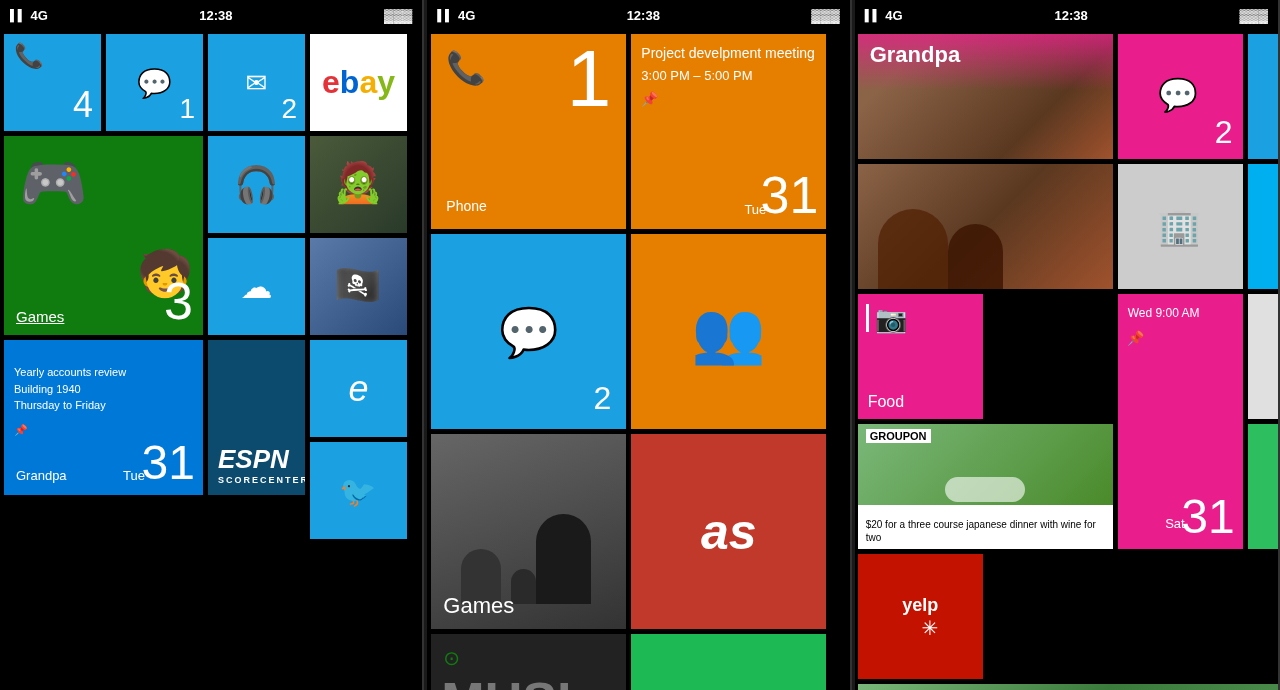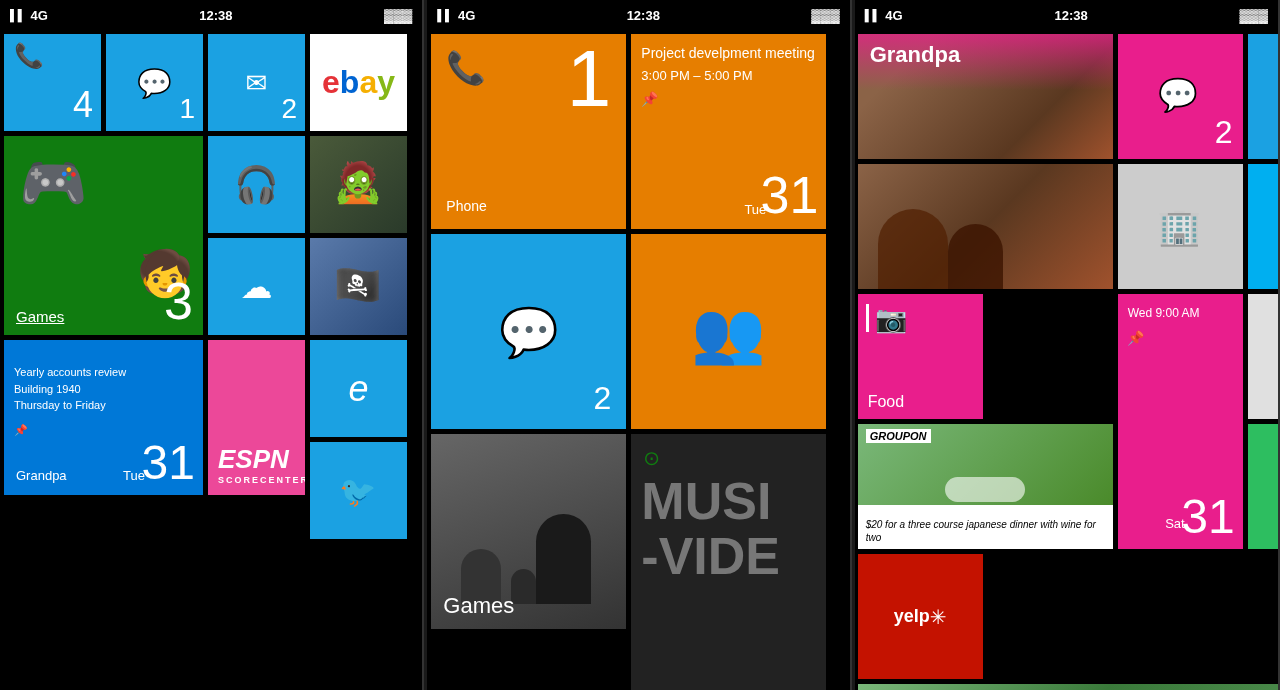--- a/index.html
+++ b/index.html
@@ -64,21 +64,21 @@
       width: 97px;
       height: 97px;
     }
 
     .tile-phone { background: #1ba1e2; }
     .tile-msg { background: #1ba1e2; }
     .tile-email { background: #1ba1e2; }
     .tile-ebay { background: #fff; }
     .tile-games { background: #107c10; }
     .tile-music { background: #1ba1e2; }
-    .tile-espn { background: #ec4899; }
+    .tile-espn { background: #0c4a6e; }
     .tile-ie { background: #1ba1e2; }
     .tile-twitter { background: #1ba1e2; }
     .tile-red { background: #c0392b; }
     .tile-spotify { background: #1db954; }
     .tile-skype { background: #00aff0; }
 
     
     .espn-content {
       padding: 10px;
       display: flex;
@@ -271,20 +271,23 @@
       <div class="tile" style="width:195px;height:195px;position:relative;overflow:hidden;">
         <div style="width:100%;height:100%;background:linear-gradient(160deg,#666 0%,#333 100%);">
 
           <div style="position:absolute;bottom:25px;right:35px;width:55px;height:90px;background:#1a1a1a;border-radius:30px 30px 0 0;"></div>
           <div style="position:absolute;bottom:25px;left:30px;width:40px;height:55px;background:#333;border-radius:22px 22px 0 0;"></div>
           <div style="position:absolute;bottom:25px;left:80px;width:25px;height:35px;background:#2a2a2a;border-radius:15px 15px 0 0;"></div>
         </div>
         <span style="position:absolute;bottom:10px;left:12px;font-size:22px;font-weight:300;color:#fff;">Games</span>
       </div>
 
+      <div class="tile tile-red" style="width:195px;height:195px;position:relative;">
+        <span style="position:absolute;top:50%;left:50%;transform:translate(-50%,-50%);font-size:50px;font-weight:900;color:#fff;font-style:italic;">as</span>
+      </div>
 
       <div class="tile" style="background:#222;width:195px;height:395px;position:relative;overflow:hidden;">
         <span style="position:absolute;top:12px;left:12px;font-size:20px;color:#107c10;">⊙</span>
         <div style="position:absolute;top:40px;left:10px;font-size:52px;font-weight:800;color:#777;line-height:1.05;">
           MUSI<br>-VIDE
         </div>
       </div>
 
       <div style="display:flex;flex-direction:column;gap:5px;">
 
@@ -356,35 +359,35 @@
           <div style="margin-top:10px;font-size:14px;">📌</div>
         </div>
         <span style="position:absolute;bottom:18px;right:58px;font-size:13px;color:#fff;">Sat</span>
         <span style="position:absolute;bottom:8px;right:8px;font-size:48px;font-weight:200;line-height:1;color:#fff;">31</span>
       </div>
 
       <div class="tile" style="background:#e0e0e0;width:125px;height:125px;position:relative;">
         
       </div>
 
-      <div class="tile groupon-tile" style="background:#fff;width:255px;height:125px;position:relative;overflow:hidden;font-style:italic;">
+      <div class="tile groupon-tile" style="background:#fff;width:255px;height:125px;position:relative;overflow:hidden;">
         <div style="position:absolute;top:0;left:0;right:0;height:65%;background:linear-gradient(135deg,#7ab87a,#4a8a2a);">
           <span style="position:absolute;top:5px;left:8px;font-size:11px;font-weight:700;color:#000;background:#fff;padding:1px 4px;">GROUPON</span>
 
           <div style="position:absolute;bottom:3px;left:50%;transform:translateX(-50%);width:80px;height:25px;background:rgba(255,255,255,0.6);border-radius:15px;"></div>
         </div>
         <div style="position:absolute;bottom:5px;left:8px;right:5px;font-size:10px;color:#000;line-height:1.3;">$20 for a three course japanese dinner with wine for two</div>
       </div>
 
       <div class="tile" style="background:#2dbe60;width:125px;height:125px;position:relative;">
         
       </div>
 
       <div class="tile" style="background:#c41200;width:125px;height:125px;position:relative;">
-        <div style="position:absolute;top:50%;left:50%;transform:translate(-50%,-50%);display:flex;flex-direction:row;align-items:center;">
+        <div style="position:absolute;top:50%;left:50%;transform:translate(-50%,-50%);display:flex;flex-direction:column;align-items:flex-end;">
           <span style="font-size:18px;font-weight:700;color:#fff;">yelp</span>
           <span style="font-size:20px;color:#fff;">✳</span>
         </div>
       </div>
 
       <div class="tile" style="width:100%;height:120px;background:linear-gradient(135deg,#7ab87a 0%,#3a7a3a 40%,#5a9a5a 100%);grid-column:span 3;position:relative;">
         
         
         
         

